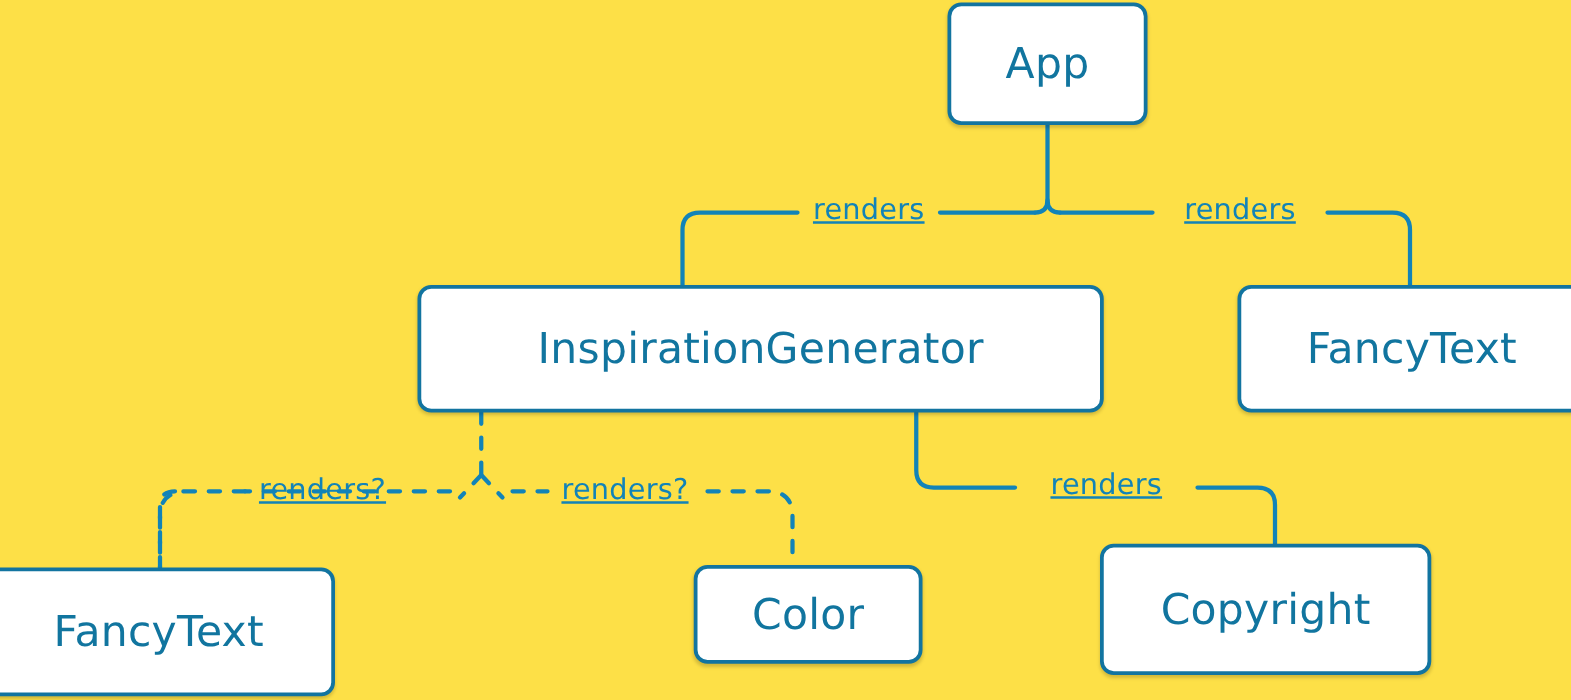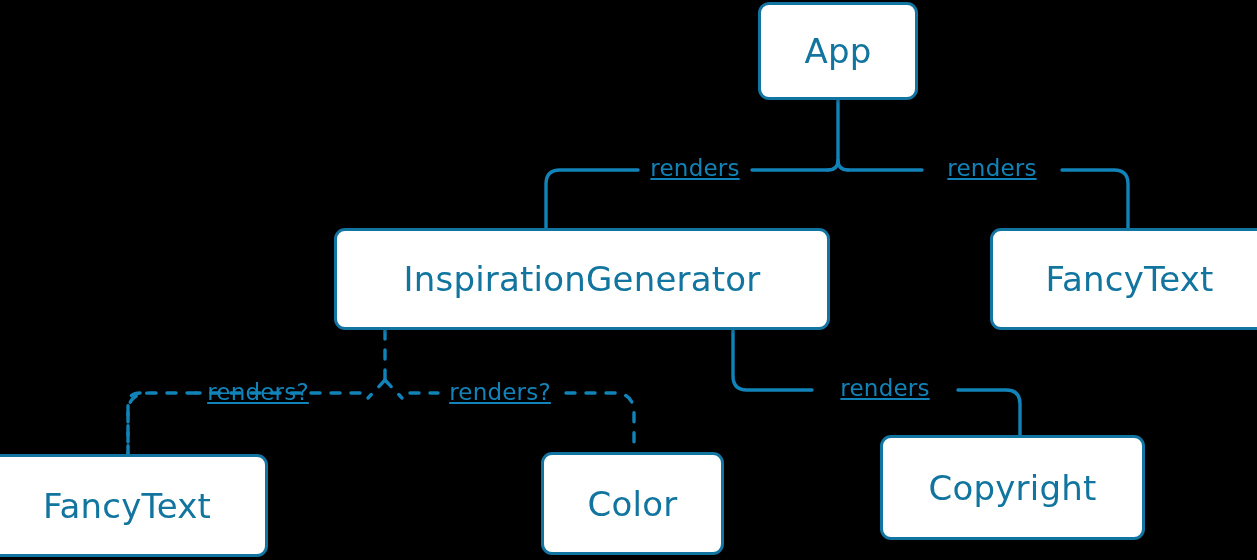--- a/index.html
+++ b/index.html
@@ -4,21 +4,21 @@
 <style>
   html, body {
     margin: 0;
     padding: 0;
     background: #ffffff;
   }
   #canvas {
     position: relative;
     width: 1257px;
     height: 560px;
-    background: #000000;
+    background: #fde047;
     overflow: hidden;
     font-family: "DejaVu Sans", sans-serif;
   }
   #wires {
     position: absolute;
     left: 0;
     top: 0;
     width: 1257px;
     height: 560px;
   }
@@ -74,33 +74,33 @@
 
     <path d="M 410 393 L 438 393 M 566 393 L 614 393 Q 634 393 634 413 L 634 452" fill="none" stroke="#1283b8" stroke-width="3.4" stroke-linecap="round" stroke-dasharray="9 11"></path>
 
     <path d="M 733 330 L 733 376 Q 733 390 747 390 L 812 390 M 958 390 L 1006 390 Q 1020 390 1020 404 L 1020 455" fill="none" stroke="#1283b8" stroke-width="3.4" stroke-linecap="round"></path>
   </svg>
 
   <div class="node" style="left:758px; top:2px; width:160px; height:98px;">
     <span>App</span>
   </div>
 
-  <div class="node" style="left:334px; top:228px; width:496px; height:102px;">
+  <div class="node" style="left:334px; top:228px; width:549px; height:102px;">
     <span>InspirationGenerator</span>
   </div>
 
   <div class="node" style="left:990px; top:228px; width:279px; height:102px;">
     <span>FancyText</span>
   </div>
 
   <div class="node" style="left:-14px; top:454px; width:282px; height:103px;">
     <span>FancyText</span>
   </div>
 
-  <div class="node" style="left:541px; top:452px; width:183px; height:103px;">
+  <div class="node" style="left:555px; top:452px; width:183px; height:79px;">
     <span>Color</span>
   </div>
 
   <div class="node" style="left:880px; top:435px; width:265px; height:105px;text-align:center;">
     <span>Copyright</span>
   </div>
 
   <div class="edge-label" style="left:695px; top:168px;">renders</div>
 
   <div class="edge-label" style="left:992px; top:168px;">renders</div>

